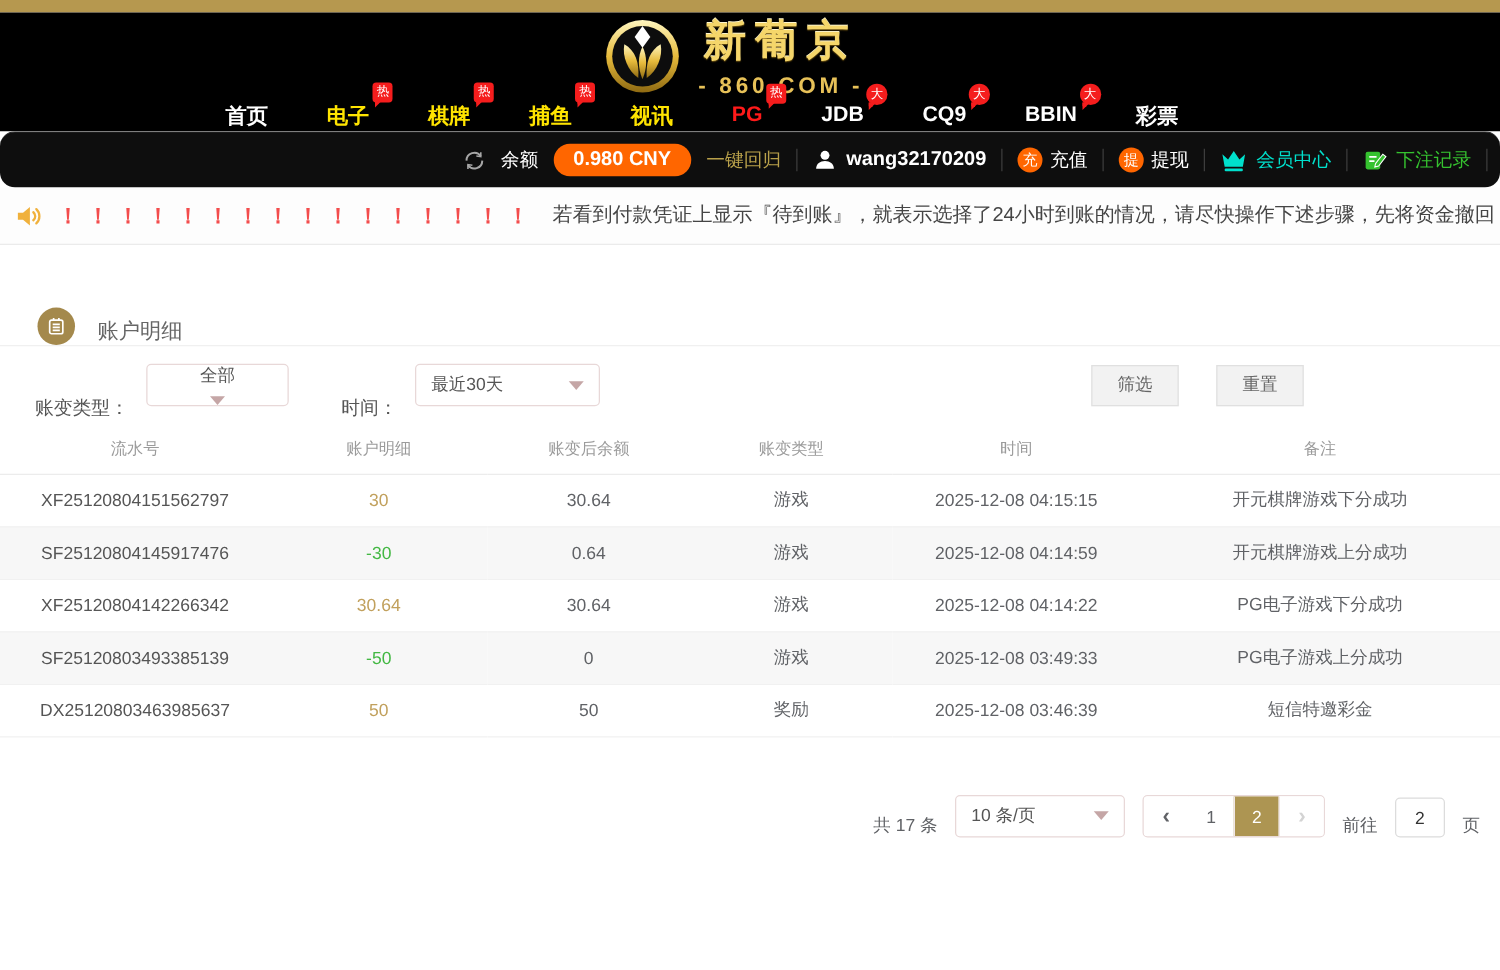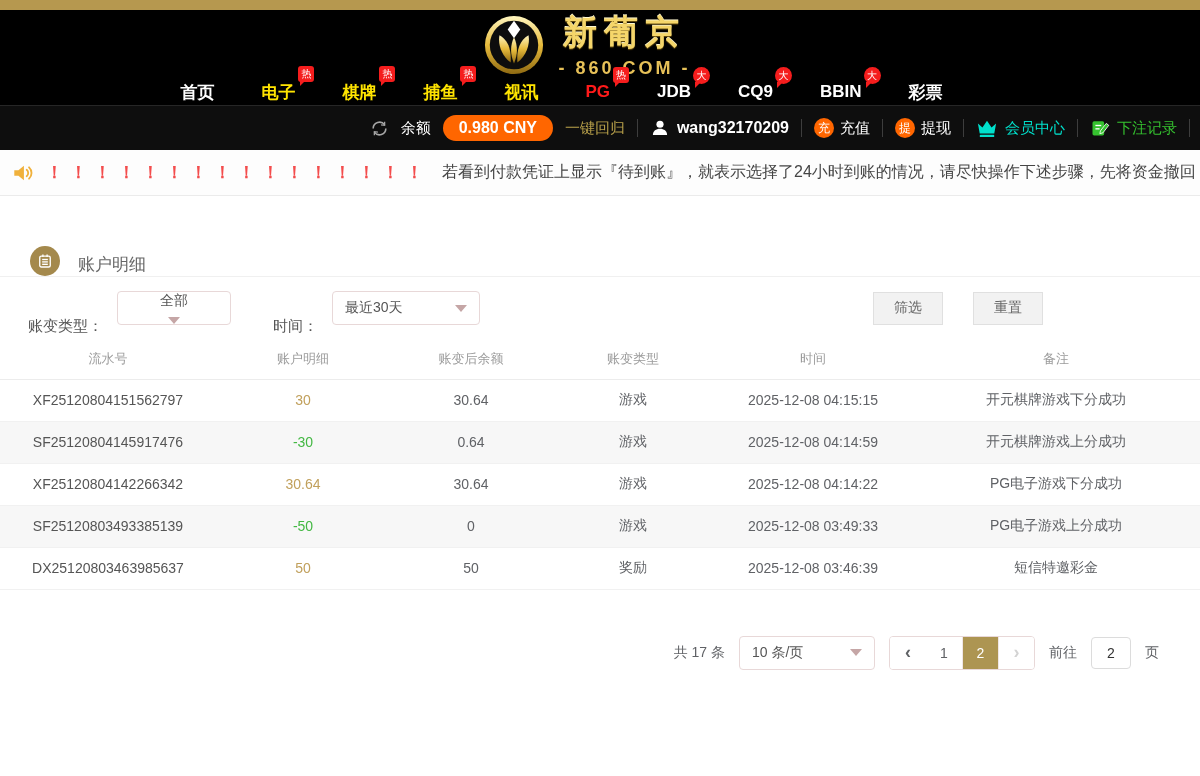--- a/index.html
+++ b/index.html
@@ -24,21 +24,21 @@
   .nav-item.c-red { color:#ff1a1a; }
   .badge { position:absolute; top:-15px; right:-19px; background:#f51d1d; color:#fff;
            font-size:10px; font-weight:normal; line-height:14px; padding:1px 3px; border-radius:3px; }
   .badge::after { content:""; position:absolute; left:2px; bottom:-4px;
                   border:3px solid transparent; border-top-color:#f51d1d; border-left-color:#f51d1d; }
   .badge.round { width:17px; height:17px; line-height:15px; text-align:center; padding:1px 0; border-radius:50%; }
 
   
   .sub-bar { height:45px; background:#0e0e0e; border-top:1px solid #262626; display:flex;
              align-items:center; justify-content:flex-end; gap:12px; padding-right:10px;
-             color:#fff; font-size:15px; white-space:nowrap; }
+             color:#fff; font-size:15px; white-space:nowrap;border-radius:12px; }
   .sub-bar .divider { width:1px; height:18px; background:#3d3d3d; }
   .refresh-ic { width:19px; height:19px; cursor:pointer; }
   .balance-pill { background:#ff6600; color:#fff; font-weight:bold; font-size:16px;
                   padding:4px 16px; border-radius:16px; cursor:default; }
   .quick-return { color:#b8a04a; cursor:pointer; }
   .user-chip { display:flex; align-items:center; gap:7px; font-weight:bold; font-size:16px; cursor:pointer; }
   .money-item { display:flex; align-items:center; gap:6px; cursor:pointer; }
   .char-circle { width:20px; height:20px; border-radius:50%; background:#ff6600; color:#fff;
                  font-size:12px; line-height:20px; text-align:center; }
   .member-item { display:flex; align-items:center; gap:7px; color:#00e0cc; cursor:pointer; }
@@ -83,22 +83,22 @@
   th:nth-child(2),td:nth-child(2){ width:14.5%; }
   th:nth-child(3),td:nth-child(3){ width:13.5%; }
   th:nth-child(4),td:nth-child(4){ width:13.5%; }
   th:nth-child(5),td:nth-child(5){ width:16.5%; }
   th:nth-child(6),td:nth-child(6){ width:24%; }
   td.c-serial { color:#555; }
   td.amt-pos { color:#c1a05c; }
   td.amt-neg { color:#43b843; }
 
   
-  .pagination { margin-top:46px; display:flex; align-items:center; justify-content:flex-end;
-                gap:14px; padding-right:41px; font-size:14px; color:#606266; }
+  .pagination { margin-top:46px; display:flex; align-items:flex-end; justify-content:flex-end;
+                gap:14px; padding-right:16px; font-size:14px; color:#606266; }
   .select-size { width:136px; height:34px; }
   .pager { display:flex; border:1px solid #e8d8d8; border-radius:4px; overflow:hidden; height:34px; }
   .page-cell { width:36px; height:32px; border:none; background:#fff; font-size:14px; color:#606266;
                display:flex; align-items:center; justify-content:center; cursor:pointer;
                border-left:1px solid #f0e6e6; font-family:inherit; }
   .pager .page-cell:first-child { border-left:none; }
   .page-cell.active { background:#ad9552; color:#fff; }
   .page-cell.chev { font-size:18px; font-weight:bold; }
   .page-cell.chev.disabled { color:#d3d3d3; cursor:default; }
   .goto-input { width:40px; height:32px; border:1px solid #dcdcdc; border-radius:4px;

